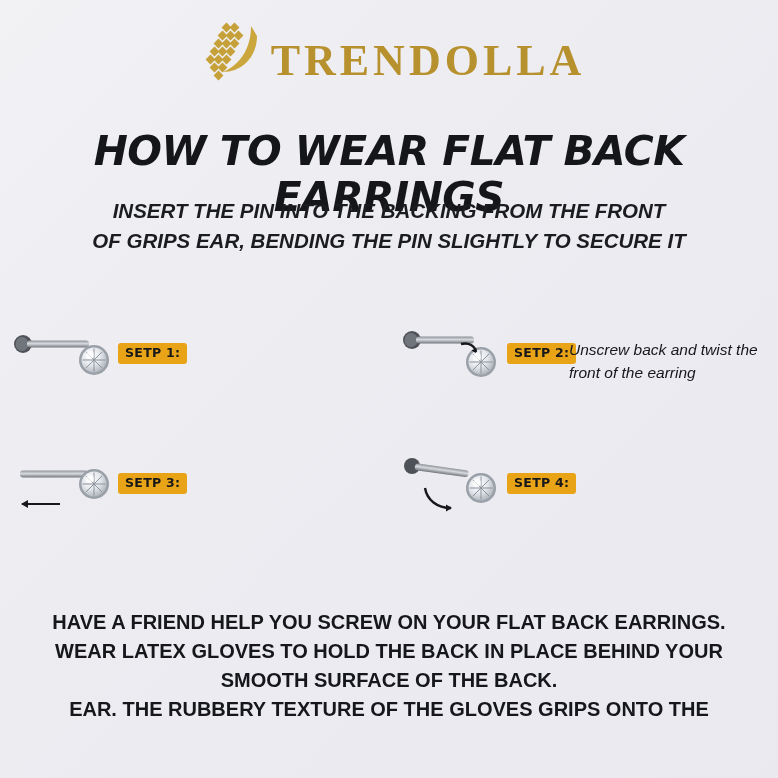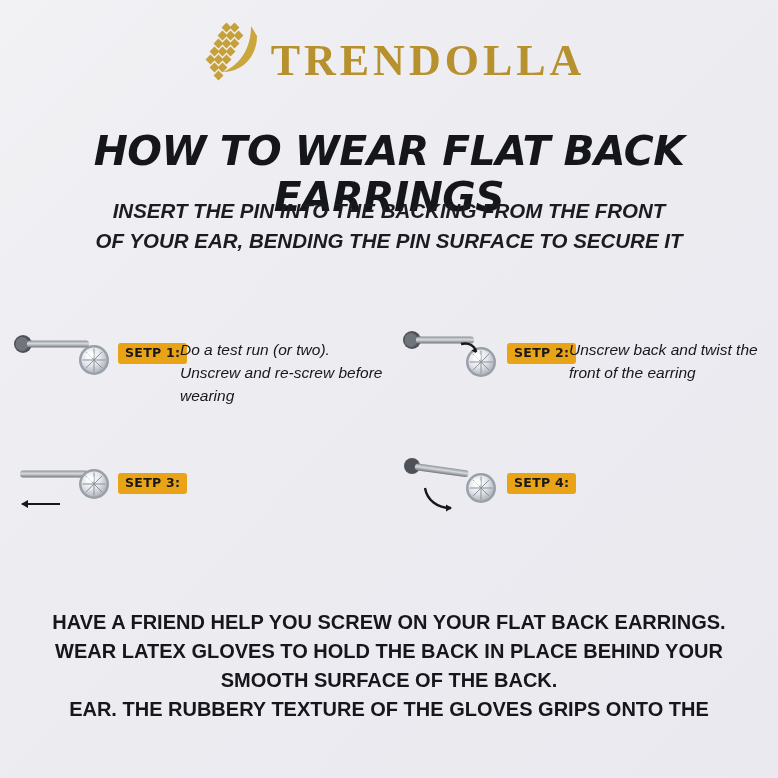--- a/index.html
+++ b/index.html
@@ -185,21 +185,21 @@
         </svg>
       </span>
       <span class="brand-name">TRENDOLLA</span>
     </div>
   </div>
 
   <div class="headline">HOW TO WEAR FLAT BACK EARRINGS</div>
 
   <div class="subhead">
     <span>INSERT THE PIN INTO THE BACKING FROM THE FRONT</span>
-    <span class="l2">OF YOUR EAR, BENDING THE PIN SURFACE TO SECURE IT</span>
+    <span class="l2">OF GRIPS EAR, BENDING THE PIN SLIGHTLY TO SECURE IT</span>
   </div>
 
   <div class="steps">
 
     <div class="step s1">
       <span class="art">
         <svg width="110" height="78" viewBox="0 0 110 78" xmlns="http://www.w3.org/2000/svg">
           <defs>
             <linearGradient id="bar1" x1="0" y1="0" x2="0" y2="1">
               <stop offset="0" stop-color="#8e9196"></stop>
@@ -217,21 +217,20 @@
           <rect x="15" y="18.5" width="62" height="7" rx="3" fill="url(#bar1)"></rect>
           <circle cx="82" cy="38" r="15" fill="#9aa0a8"></circle>
           <circle cx="82" cy="38" r="12.5" fill="url(#gem1)"></circle>
           <g stroke="#8d939b" stroke-width="1" fill="none">
             <path d="M70.5 38 L93.5 38 M82 26.5 L82 49.5 M73.8 29.8 L90.2 46.2 M90.2 29.8 L73.8 46.2"></path>
           </g>
           <circle cx="78" cy="33" r="4" fill="#ffffff" opacity="0.7"></circle>
         </svg>
       </span>
       <span class="badge">SETP 1:</span>
-      <div class="step-text">Do a test run (or two). Unscrew and re-screw before wearing</div>
     </div>
 
     <div class="step s2">
       <span class="art">
         <svg width="110" height="78" viewBox="0 0 110 78" xmlns="http://www.w3.org/2000/svg">
           <defs>
             <linearGradient id="bar2" x1="0" y1="0" x2="0" y2="1">
               <stop offset="0" stop-color="#8e9196"></stop>
               <stop offset="0.45" stop-color="#d7dade"></stop>
               <stop offset="1" stop-color="#72767c"></stop>

